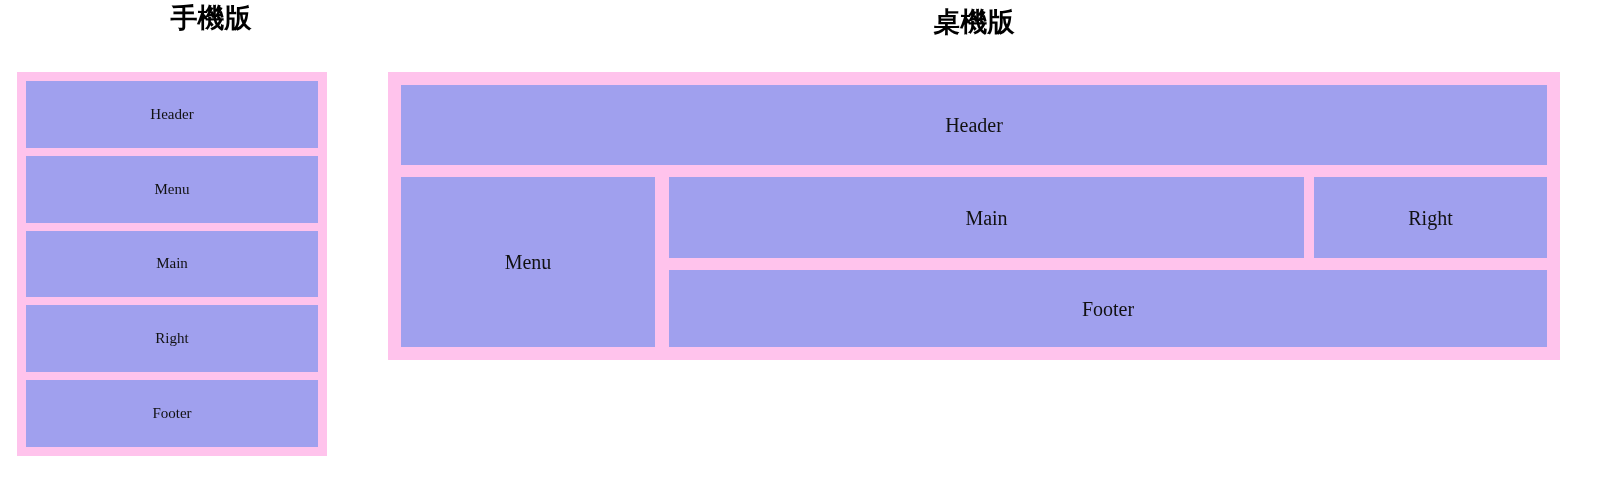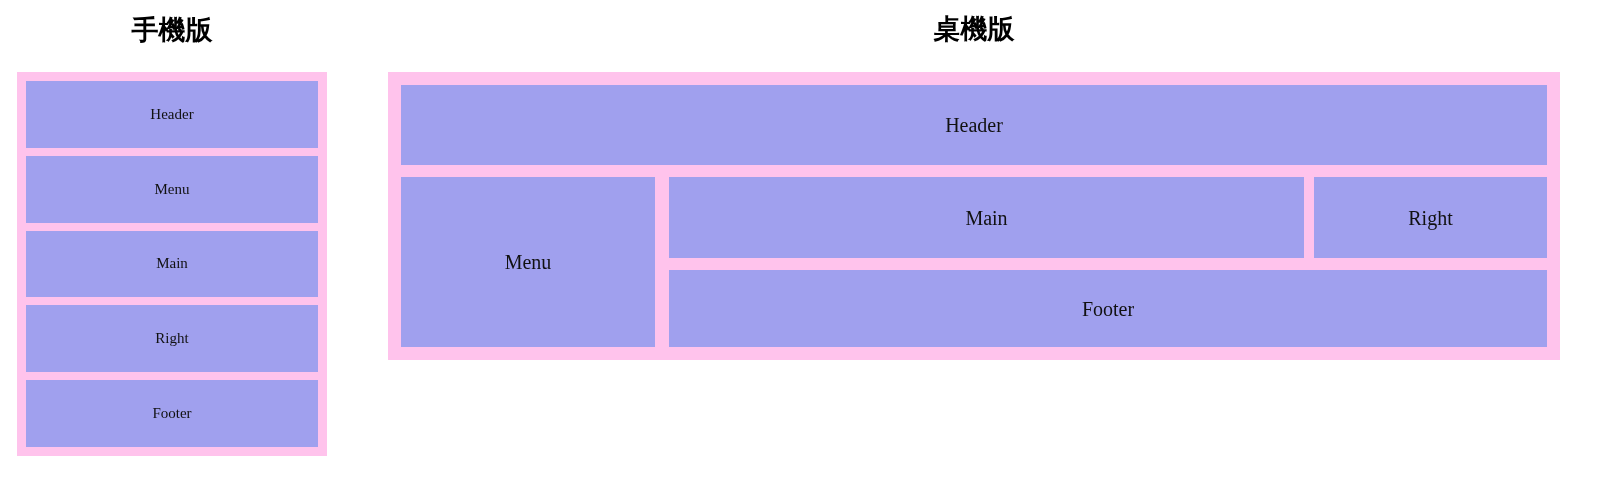--- a/index.html
+++ b/index.html
@@ -21,26 +21,27 @@
     font-family: "DejaVu Sans", "Liberation Sans", sans-serif;
     font-weight: bold;
     font-size: 27px;
     line-height: 1;
     color: #000000;
     white-space: nowrap;
     text-align: center;
   }
   #mobile-title {
     left: 0;
-    top: 16px;
+    top: 4px;
     width: 344px;
+    padding-left: 39px;
   }
   #desktop-title {
     left: 388px;
-    top: 15px;
+    top: 8px;
     width: 1172px;
   }
 
   
   .wire-frame {
     position: absolute;
     background: #ffc3ec;
     box-sizing: border-box;
   }
   .wire-box {

